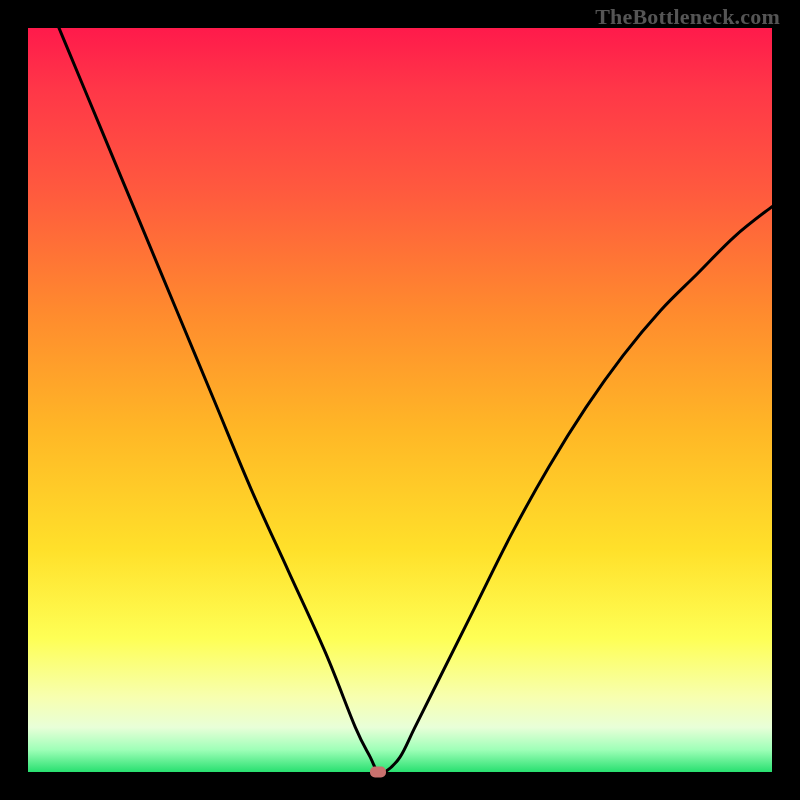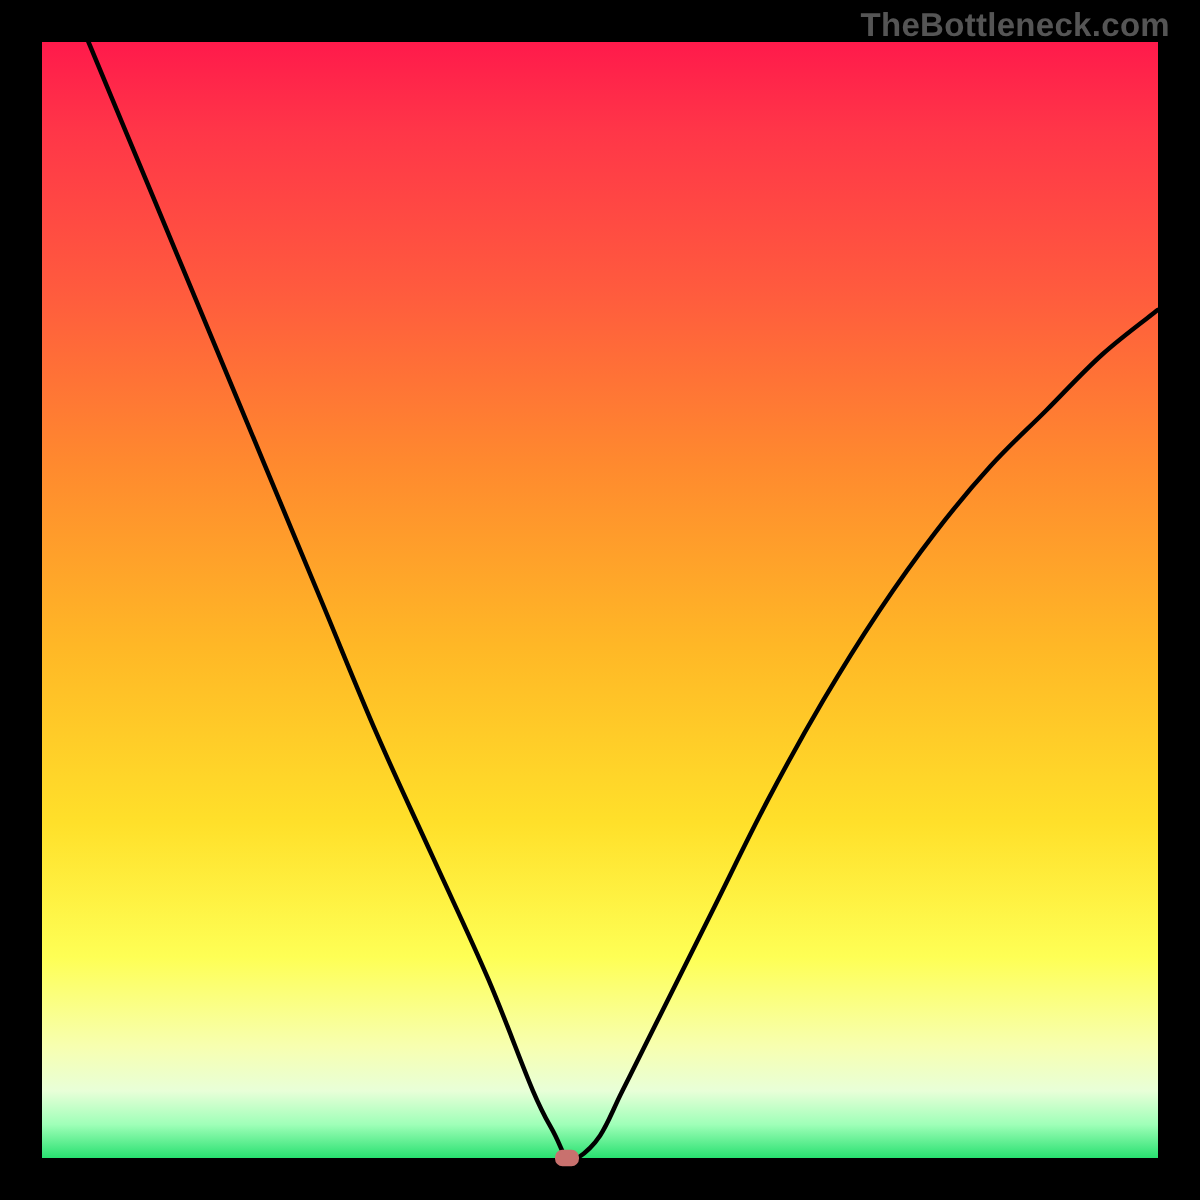--- a/index.html
+++ b/index.html
@@ -19,20 +19,21 @@
   }
   .watermark {
     position: absolute;
     top: 4px;
     right: 20px;
     color: #555;
     font-size: 22px;
     font-weight: 600;
     letter-spacing: 0.2px;
     z-index: 50;
+    font-family: Liberation Serif, serif;
   }
   .plot {
     position: absolute;
     left: 28px;
     top: 28px;
     width: 744px;
     height: 744px;
     
     background: linear-gradient(to bottom,
       #ff1a4b 0%,

